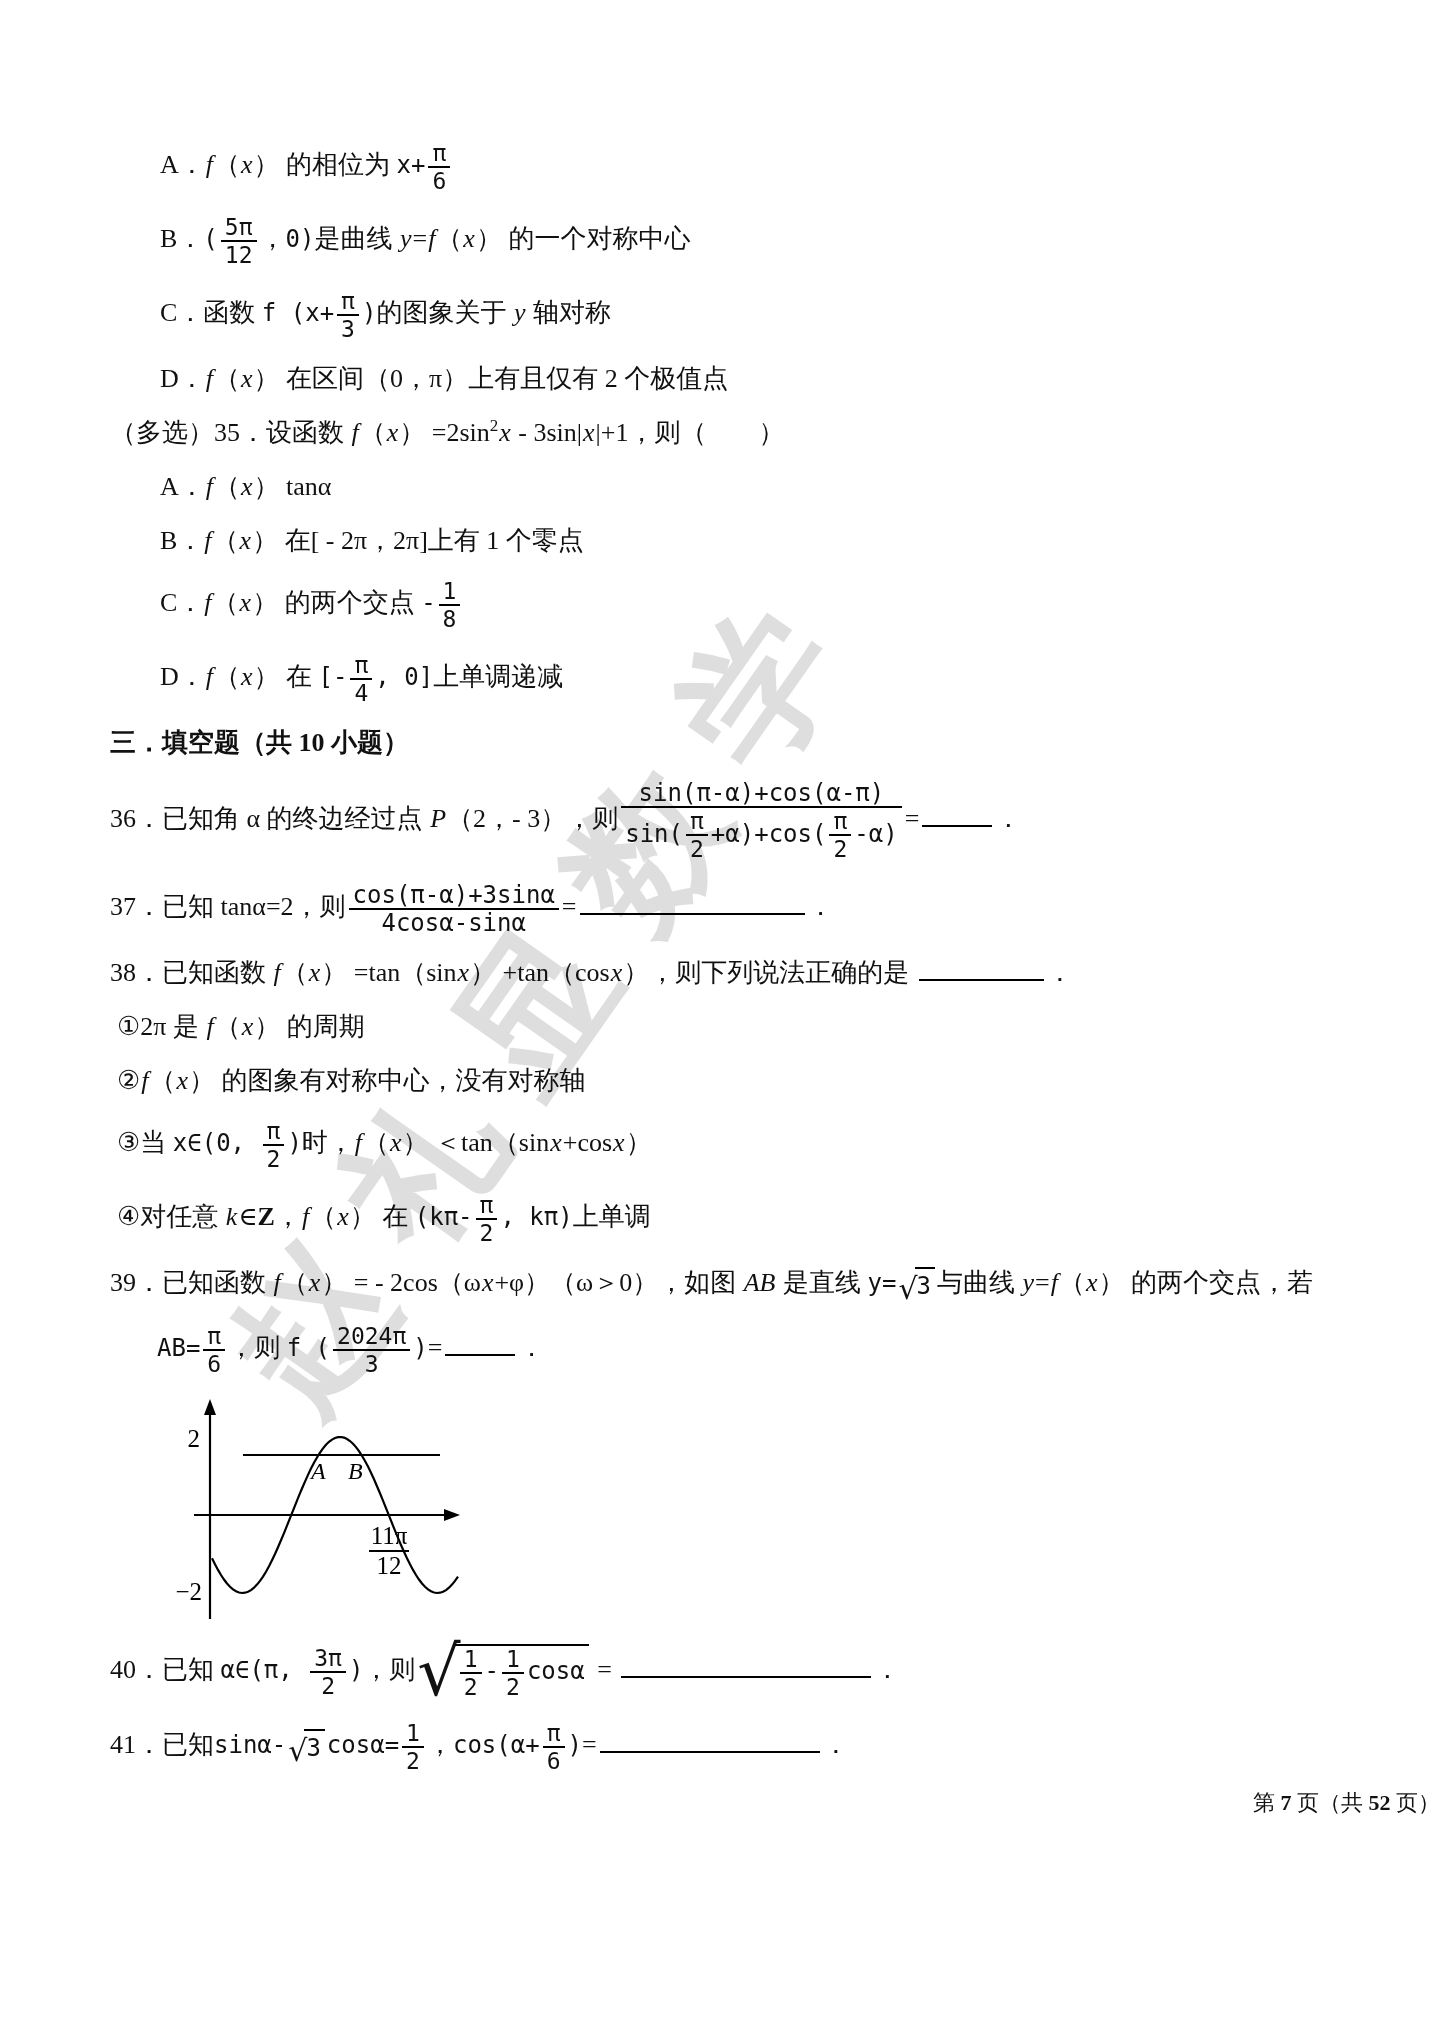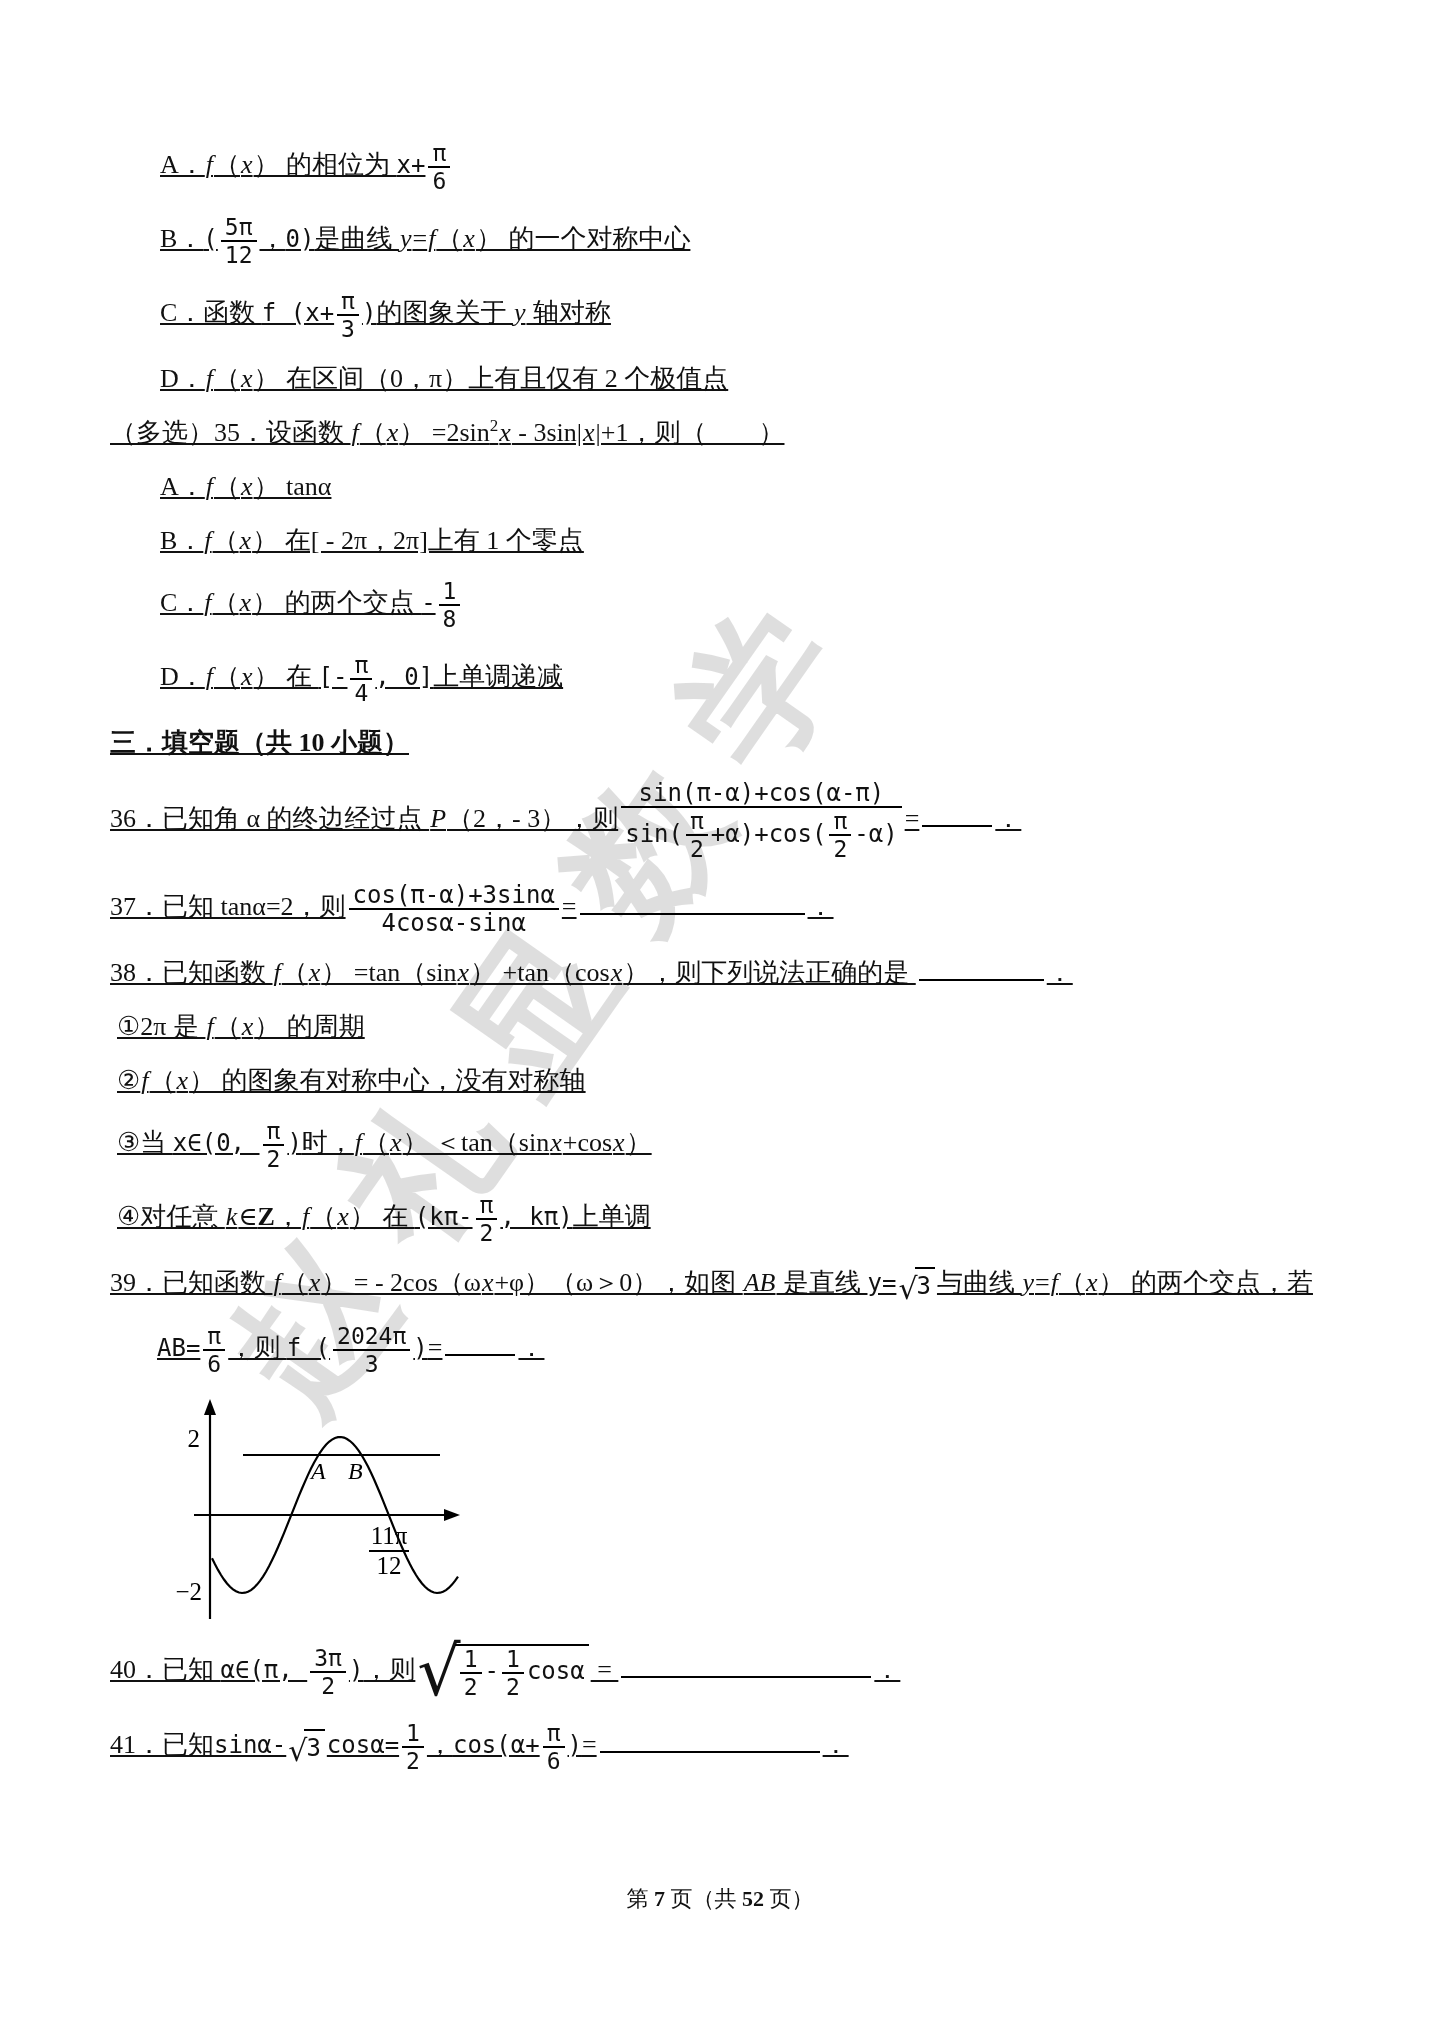--- a/index.html
+++ b/index.html
@@ -1,42 +1,42 @@
 <!DOCTYPE html>
 <html><head>
 <meta charset="utf-8">
 <style>
   html,body{margin:0;padding:0;background:#ffffff;}
   .page{position:relative;width:1440px;height:2036px;background:#fff;overflow:hidden;
         font-family:"Liberation Serif","DejaVu Serif","DejaVu Sans",serif;color:#111;}
   .watermark{position:absolute;left:60px;top:890px;width:980px;text-align:center;
         transform:rotate(-55deg);transform-origin:center;font-size:150px;letter-spacing:45px;
         color:rgba(0,0,0,0.13);white-space:nowrap;z-index:0;font-weight:bold;}
-  .content{position:relative;z-index:1;padding:140px 40px 0 110px;font-size:26px;text-decoration:underline;}
+  .content{position:relative;z-index:1;padding:140px 40px 0 110px;font-size:26px;}
   .line{margin:0 0 20px 0;white-space:pre-wrap;line-height:34px;}
   .ind1{margin-left:50px;}
   .ind2{margin-left:7px;}
   .ind3{margin-left:47px;}
   .it{font-style:italic;padding:0 1px;}
   .bold{font-weight:bold;}
   .mono{font-family:"DejaVu Sans Mono",monospace;font-size:24px;}
   .sup{vertical-align:super;font-size:17px;line-height:0;}
   .frac{display:inline-block;vertical-align:middle;text-align:center;
         font-family:"DejaVu Sans Mono",monospace;font-size:23px;line-height:26px;margin:0 3px;}
   .frac .num{display:block;padding:0 4px;}
   .frac .den{display:block;border-top:2px solid #000;padding:0 4px;}
   .sqrt{display:inline-flex;align-items:flex-end;vertical-align:middle;margin:0 2px;}
   .sqrt .rad{font-family:"DejaVu Sans",sans-serif;line-height:0.95;font-size:30px;margin-right:-3px;}
   .sqrt .body{border-top:2px solid #000;padding:0 4px 0 2px;}
   .sqrt-b .rad{font-size:68px;line-height:0.82;margin-right:-6px;}
   .blank{display:inline-block;height:5px;border-bottom:2px solid #000;vertical-align:baseline;margin:0 3px;}
   .graph-wrap{margin:4px 0 12px 38px;}
   .gt{font-family:"Liberation Serif","DejaVu Serif",serif;font-size:25px;fill:#000;}
   .gi{font-family:"Liberation Serif","DejaVu Serif",serif;font-style:italic;font-size:24px;fill:#000;}
-  .footer{position:absolute;left:0;right:0;top:1884px;text-align:center;font-size:22px;z-index:1;}
+  .footer{position:absolute;left:0;right:0;top:1788px;text-align:right;font-size:22px;z-index:1;}
 </style>
 </head>
 <body>
 
 <div class="page">
   <div class="watermark">赵礼显数学</div>
 
   <div class="content">
     <div id="lines-a">
         <div class="line ind1"><span>A．</span><span class="it">f</span><span>（</span><span class="it">x</span><span>） 的相位为 </span><span class="mono">x+</span><span class="frac"><span class="num">π</span><span class="den">6</span></span></div>

